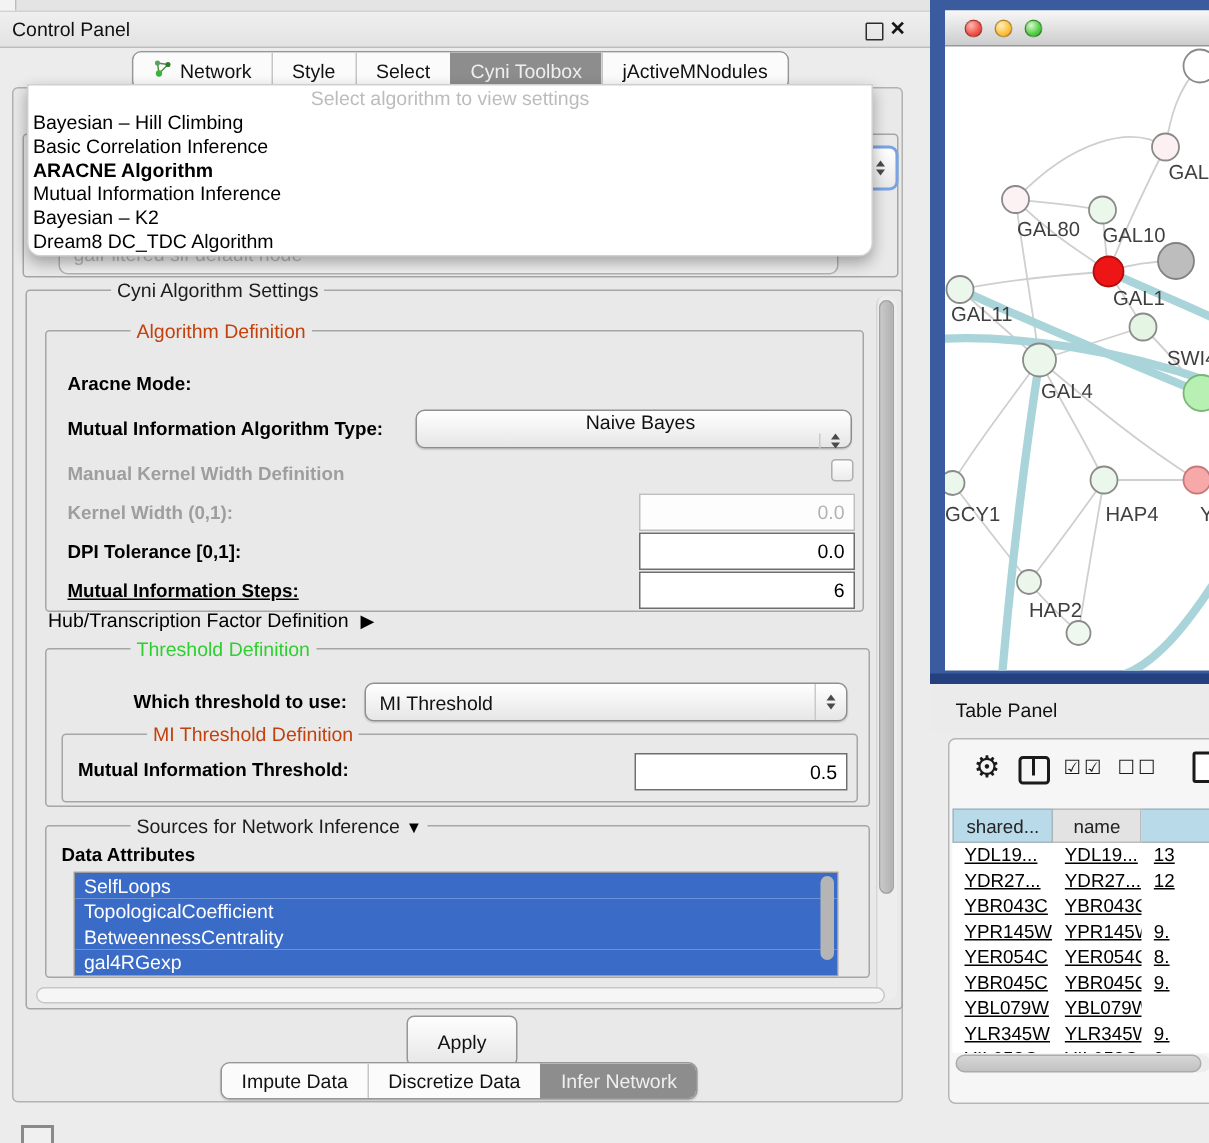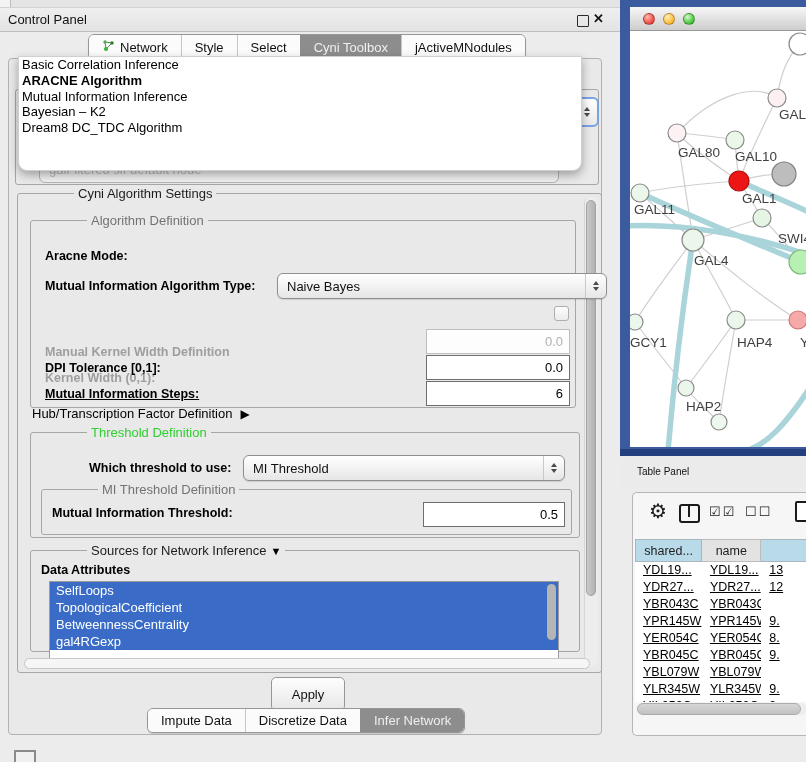--- a/index.html
+++ b/index.html
@@ -13,24 +13,24 @@
   .close-btn{position:absolute;left:593px;top:3px;font-size:13px;font-weight:bold;color:#141414;}
   .tabbar{position:absolute;display:inline-flex;border:1px solid #979797;border-radius:6px;overflow:hidden;background:#fbfbfb;box-shadow:0 1px 1px rgba(0,0,0,.15);}
   .tab{padding:4px 13px;font-size:13px;color:#111;background:#fbfbfb;border-left:1px solid #c6c6c6;display:flex;align-items:center;gap:5px;white-space:nowrap;}
   .tab:first-child{border-left:none;}
   .tab.sel{background:#8d8d8d;color:#efefef;border-left-color:#8d8d8d;}
   #top-tabs{left:88px;top:34px;}
   .panel{position:absolute;left:8px;top:58px;width:594px;height:677px;background:#e9e9e9;border:1px solid #b2b2b2;border-radius:4px;box-sizing:border-box;}
   
   .gbox{position:absolute;border:1px solid #a6a6a6;border-radius:3px;box-sizing:border-box;}
   .legend{position:absolute;top:-8px;left:8px;background:#e9e9e9;padding:0 4px;font-size:13px;line-height:15px;color:#1c1c1c;white-space:nowrap;margin-left:48px;}
-  .legend.blue{color:#737373;}
+  .legend.blue{color:#c2410c;}
   .legend.green{color:#2fcf2f;}
   .lbl{position:absolute;font-size:12.5px;font-weight:bold;color:#000;white-space:nowrap;}
-  .lbl.dis{color:#9e9e9e;margin-top:36px;}
+  .lbl.dis{color:#9e9e9e;}
   .plain{font-weight:normal;font-size:13px;}
   .combo{position:absolute;display:flex;align-items:center;background:linear-gradient(#ffffff,#e6e6e6);border:1px solid #8f8f8f;border-radius:6px;font-size:13px;color:#111;padding-left:9px;box-sizing:border-box;box-shadow:0 1px 1px rgba(0,0,0,.12);}
   .stepper{margin-left:auto;display:flex;flex-direction:column;align-items:center;justify-content:center;gap:2px;padding:0 7px;height:100%;border-left:1px solid #c9c9c9;}
   .tri-up{width:0;height:0;border-left:3.5px solid transparent;border-right:3.5px solid transparent;border-bottom:4.5px solid #4a4a4a;}
   .tri-dn{width:0;height:0;border-left:3.5px solid transparent;border-right:3.5px solid transparent;border-top:4.5px solid #4a4a4a;}
   .field{position:absolute;background:#fff;border:1px solid #6e6e6e;font-size:13px;color:#000;display:flex;align-items:center;justify-content:flex-end;padding-right:6px;box-sizing:border-box;}
   .field.disabled{border-color:#bfbfbf;color:#b2b2b2;background:#fdfdfd;}
   .checkbox{position:absolute;width:15px;height:15px;border:1px solid #aeaeae;border-radius:3px;background:linear-gradient(#fdfdfd,#ebebeb);box-sizing:border-box;}
   .arrow-right{display:inline-block;font-size:12px;color:#000;margin-left:8px;}
   .arrow-down{display:inline-block;font-size:11px;color:#000;margin-left:4px;}
@@ -57,21 +57,21 @@
   .netwin{position:absolute;left:620px;top:0;width:186px;height:456px;background:#3a5c9e;border-bottom:7px solid #24407e;box-sizing:border-box;}
   .net-inner{position:absolute;left:10px;top:7px;width:180px;height:440px;background:#fff;}
   .net-titlebar{position:absolute;left:0;top:0;width:176px;height:24px;background:linear-gradient(#f7f7f7,#cdcdcd);border-bottom:1px solid #979797;display:flex;align-items:center;gap:8px;padding-left:13px;box-sizing:border-box;}
   .light{width:12px;height:12px;border-radius:50%;border:1px solid rgba(0,0,0,.28);box-sizing:border-box;}
   .light.red{background:radial-gradient(circle at 35% 30%,#ffb9b2,#f0544a 60%,#d53a31);}
   .light.yellow{background:radial-gradient(circle at 35% 30%,#ffeebb,#fdc140 60%,#e8a323);}
   .light.green{background:radial-gradient(circle at 35% 30%,#d8f8cd,#54cc46 60%,#2fab27);}
   #netsvg{position:absolute;left:0;top:24px;}
   
   .tp-headerbar{position:absolute;left:620px;top:458px;width:186px;height:30px;background:#ebebeb;}
-  .tp-title{position:absolute;left:17px;top:8px;font-size:10px;color:#111;}
+  .tp-title{position:absolute;left:17px;top:8px;font-size:13px;color:#111;}
   .tpanel{position:absolute;left:632px;top:492px;width:180px;height:244px;background:#f6f6f6;border:1px solid #b6b6b6;border-right:none;border-radius:5px 0 0 5px;box-sizing:border-box;overflow:hidden;}
   .gear{position:absolute;left:16px;top:6px;font-size:20px;color:#1a1a1a;}
   .splitcols{position:absolute;left:46px;top:11px;width:17px;height:15px;border:2px solid #1a1a1a;border-radius:3px;}
   .splitcols div{position:absolute;left:6.5px;top:0;width:2px;height:11px;background:#1a1a1a;}
   .chk-pair{position:absolute;top:11px;font-size:13px;color:#1a1a1a;letter-spacing:2px;}
   .page-icon{position:absolute;left:162px;top:8px;width:13px;height:17px;border:2px solid #1a1a1a;border-radius:2px;background:#fff;}
   .ttable{position:absolute;left:2px;top:46px;width:178px;}
   .thead{display:flex;height:23px;}
   .th{font-size:12.5px;color:#222;display:flex;align-items:center;justify-content:center;border:1px solid #a9b6bb;border-left:none;box-sizing:border-box;background:#b9dbe9;}
   .th:first-child{border-left:1px solid #a9b6bb;}
@@ -140,21 +140,21 @@
       <div class="vtrack" style="right:3px;top:3px;width:13px;height:470px;">
         <div class="vthumb" style="top:3px;height:396px;"></div>
       </div>
 
       <div class="gbox" style="left:12px;top:26px;width:546px;height:188px;">
         <span class="legend blue">Algorithm Definition</span>
 
         <span class="lbl" style="left:14px;top:28px;">Aracne Mode:</span>
 
         <span class="lbl" style="left:14px;top:58px;">Mutual Information Algorithm Type:</span>
-        <div class="combo" style="left:246px;top:52px;width:330px;height:26px;">
+        <div class="combo" style="left:246px;top:52px;width:291px;height:26px;flex-direction:column;">
           <span>Naive Bayes</span>
           <span class="stepper">
               <span class="tri-up"></span>
               <span class="tri-dn"></span>
             </span>
         </div>
 
         <span class="lbl dis" style="left:14px;top:88px;">Manual Kernel Width Definition</span>
         <span class="checkbox" style="left:523px;top:85px;"></span>
 
@@ -197,21 +197,21 @@
             <span>0.5</span>
           </div>
         </div>
       </div>
 
       <div class="gbox" style="left:12px;top:356px;width:550px;height:102px;">
         <span class="legend">
           <span>Sources for Network Inference</span><span class="arrow-down">▼</span>
         </span>
         <span class="lbl" style="left:10px;top:12px;">Data Attributes</span>
-        <div class="attr-list" style="left:18px;top:30px;width:510px;height:88px;" id="attr-list">
+        <div class="attr-list" style="left:18px;top:30px;width:510px;height:70px;" id="attr-list">
 
         <div class="attr-item">SelfLoops</div>
             <div class="attr-item">TopologicalCoefficient</div>
             <div class="attr-item">BetweennessCentrality</div>
             <div class="attr-item">gal4RGexp</div>
             <div class="attr-vthumb"></div>
           </div>
       </div>
 
       <div class="htrack" style="left:6px;top:464px;width:566px;height:11px;"></div>
@@ -228,21 +228,23 @@
         <div class="tab">
           <span>Discretize Data</span>
         </div>
         <div class="tab sel">
           <span>Infer Network</span>
         </div>
       </div>
   </div>
 
   <div class="dropdown">
+    <div class="dd-head">Select algorithm to view settings</div>
     <div id="algo-items">
+        <div class="dd-item">Bayesian – Hill Climbing</div>
         <div class="dd-item">Basic Correlation Inference</div>
         <div class="dd-item bold">ARACNE Algorithm</div>
         <div class="dd-item">Mutual Information Inference</div>
         <div class="dd-item">Bayesian – K2</div>
         <div class="dd-item">Dream8 DC_TDC Algorithm</div>
       </div>
   </div>
 </div>
 
 <div class="netwin">

